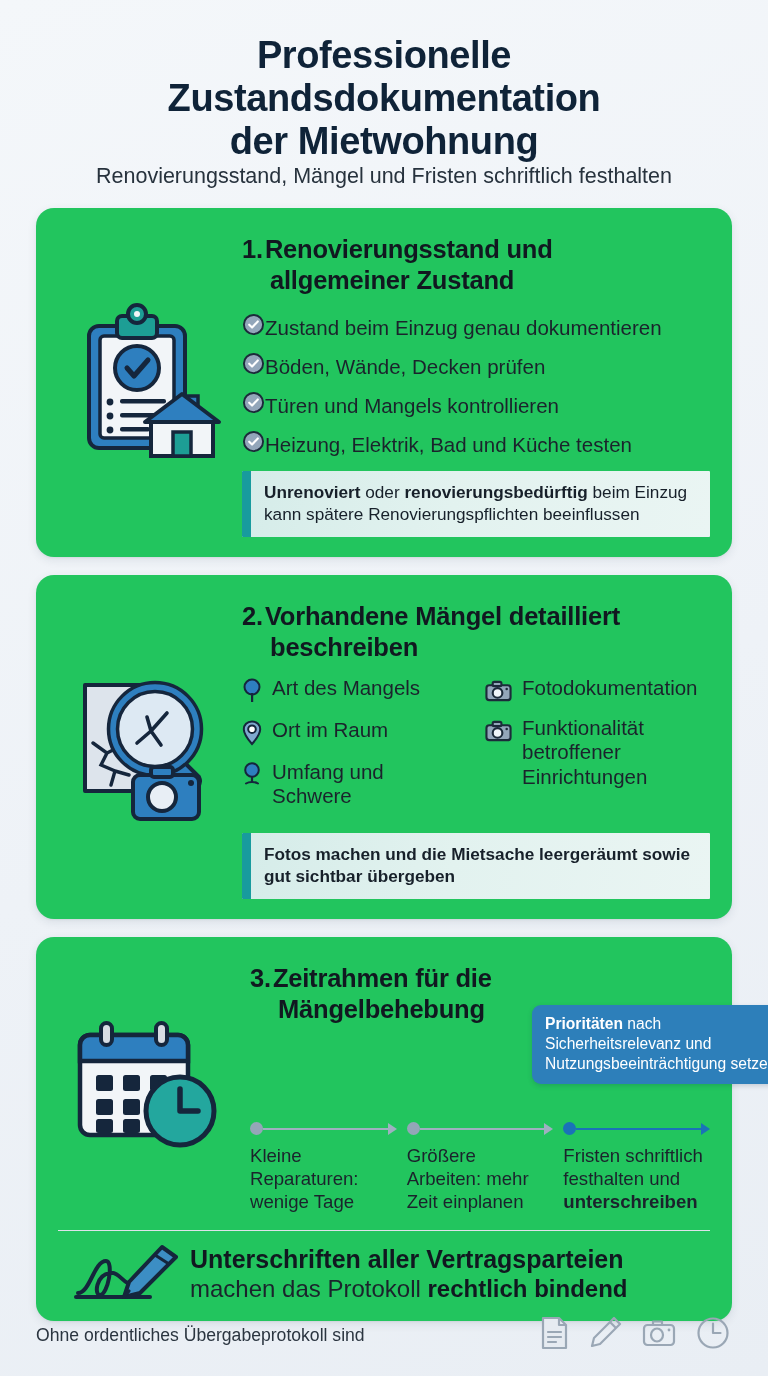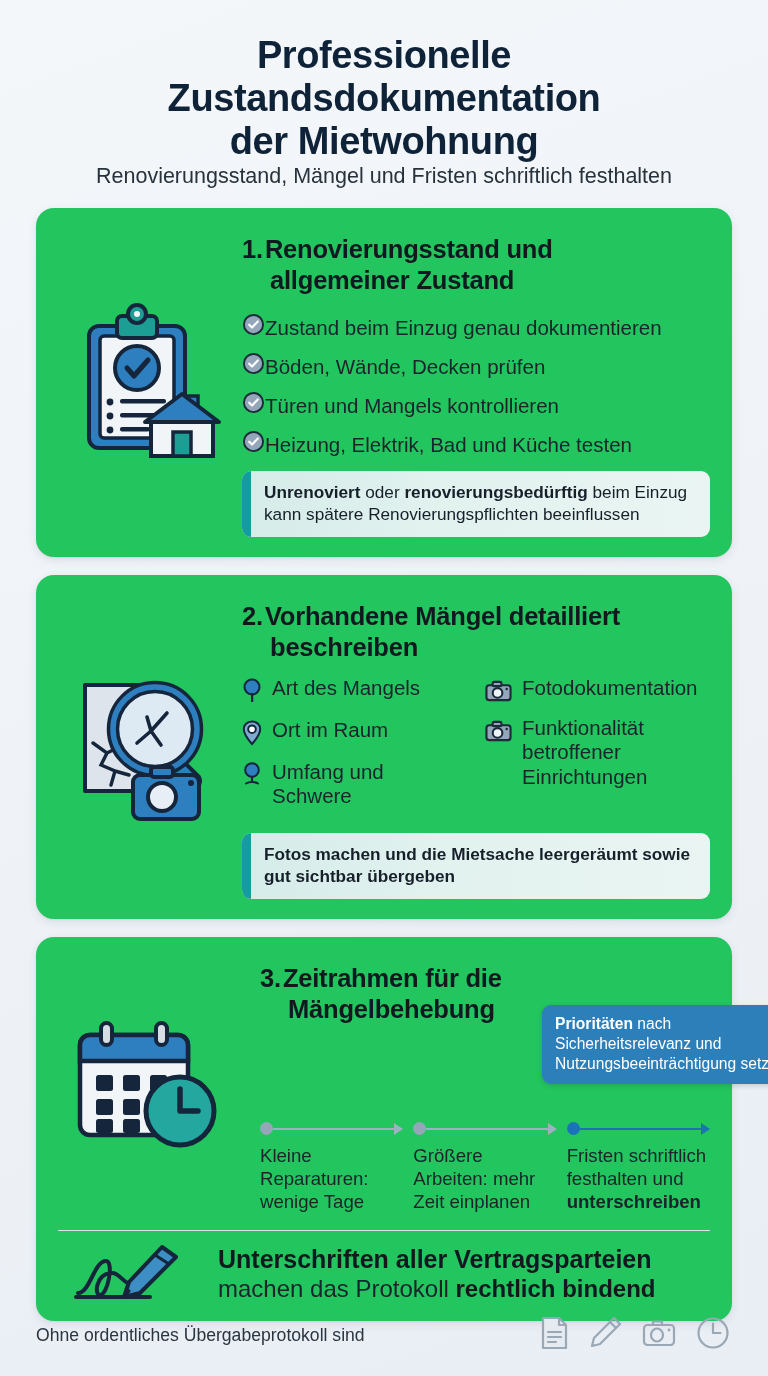--- a/index.html
+++ b/index.html
@@ -46,40 +46,40 @@
 
   
   .checklist { margin-top: 14px; }
   .check-row { display: flex; align-items: flex-end; margin-bottom: 9px; }
   .check-row .lbl { font-size: 20.5px; color: #1b232c; line-height: 1.18; }
 
   
   .callout {
     display: flex;
     margin-top: 14px;
-    border-radius: 9px;
+    border-radius: 1px;
     overflow: hidden;
     background: linear-gradient(100deg, #d5ece9 0%, #e2f2ef 45%, #eaf5f3 100%);
   }
   .callout .bar { flex: 0 0 9px; background: #189b9e; }
   .callout .txt {
     padding: 10px 14px 11px 13px;
     font-size: 17.2px; line-height: 1.3; color: #17202a; font-weight: bold;
   }
   .callout .txt .reg { font-weight: normal; }
 
   
   .cols { display: flex; gap: 18px; margin-top: 13px; }
   .col { flex: 1 1 50%; }
   .pin-row { display: flex; align-items: flex-start; gap: 10px; margin-bottom: 10px; }
   .pin-row .lbl { font-size: 20.5px; color: #1b232c; line-height: 1.2; }
 
   
   .card3 { display: block; padding-bottom: 14px; }
-  .c3-top { display: flex; gap: 24px; }
+  .c3-top { display: flex; gap: 14px; }
   .c3-art { flex: 0 0 178px; display: flex; align-items: center; justify-content: center; }
   .c3-main { flex: 1 1 auto; min-width: 0; padding-top: 6px; position: relative; }
 
   .priority-box {
     position: absolute;
     left: 282px; top: 48px; width: 268px;
     background: #2d7fba;
     border-radius: 9px 0 0 9px;
     padding: 9px 12px 10px 13px;
     color: #ffffff;
@@ -98,21 +98,21 @@
     border-top: 6.5px solid transparent; border-bottom: 6.5px solid transparent;
     border-left: 9px solid #9fb0c0; }
   .tl-step.active .tl-dot { background: #1a72b8; }
   .tl-step.active .tl-line { background: #1a72b8; }
   .tl-step.active .tl-arrow { border-left-color: #1a72b8; }
   .tl-label { margin-top: 8px; font-size: 18.6px; line-height: 1.23; color: #1b232c; }
   .tl-label b { font-weight: bold; }
 
   .divider { height: 1px; background: #dde3ea; margin: 16px 0 0 0; }
 
-  .sign-row { display: flex; align-items: center; gap: 28px; padding: 12px 4px 2px 12px; }
+  .sign-row { display: flex; align-items: center; gap: 0; padding: 12px 4px 2px 12px; }
   .sign-art { flex: 0 0 120px; display: flex; align-items: center; justify-content: center; }
   .sign-txt { flex: 1 1 auto; }
   .sign-l1 { font-size: 25px; font-weight: bold; color: #111820; line-height: 1.2; }
   .sign-l2 { font-size: 24px; color: #1b232c; line-height: 1.24; }
   .sign-l2 b { font-weight: bold; color: #111820; }
 
   
   .footer {
     position: absolute; left: 36px; right: 30px; bottom: 22px;
     display: flex; align-items: center; justify-content: space-between;

